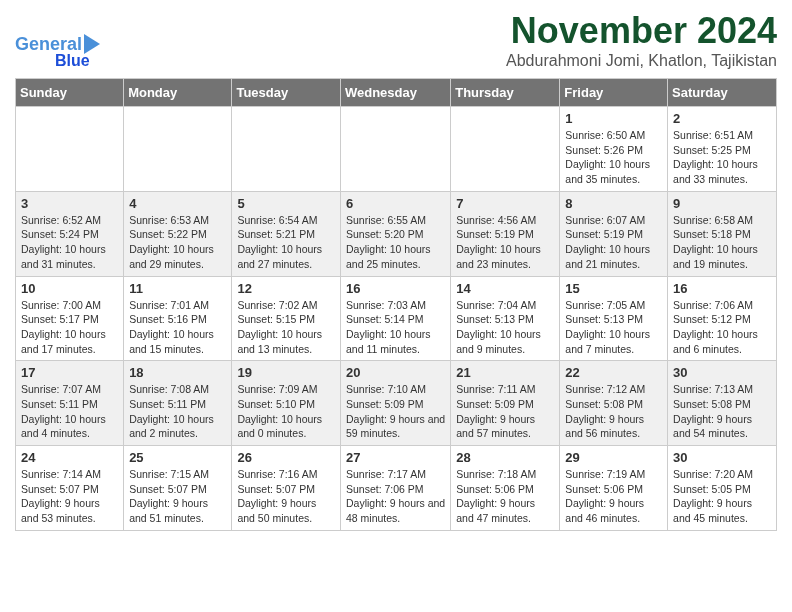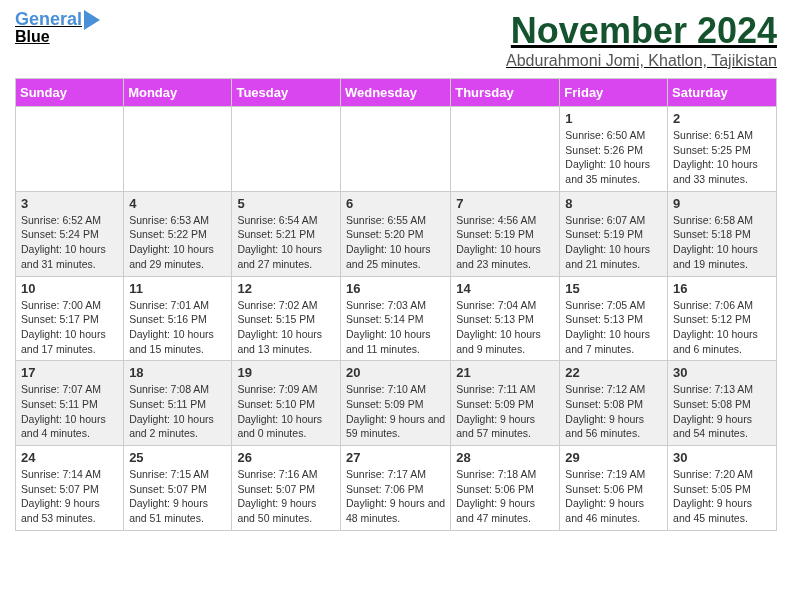--- a/index.html
+++ b/index.html
@@ -1,48 +1,48 @@
 <!DOCTYPE html>
 <html><head>
   <meta charset="utf-8">
   <style>
     * { box-sizing: border-box; margin: 0; padding: 0; }
     body { font-family: Arial, sans-serif; background: #fff; width: 792px; min-height: 612px; }
     .page { width: 792px; padding: 10px 15px; }
-    .header { display: flex; align-items: flex-start; justify-content: space-between; margin-bottom: 8px; text-decoration: underline; }
+    .header { display: flex; align-items: flex-end; justify-content: space-between; margin-bottom: 8px; }
     .logo { display: flex; align-items: center; }
     .logo-text { font-size: 18px; font-weight: bold; color: #333; line-height: 1.1; }
     .logo-text span { color: #4a90d9; }
     .logo-arrow { width: 0; height: 0; border-top: 10px solid transparent; border-bottom: 10px solid transparent; border-left: 16px solid #4a90d9; margin-left: 2px; }
     .title-block { text-align: right; }
     .month-title { font-size: 36px; font-weight: bold; color: #14532d; }
     .location { font-size: 16px; color: #555; }
     table { width: 100%; border-collapse: collapse; }
-    thead th { background: #d946ef; color: #fff; font-size: 13px; font-weight: bold; padding: 6px 4px; text-align: left; border: 1px solid #ccc; }
+    thead th { background: #737373; color: #fff; font-size: 13px; font-weight: bold; padding: 6px 4px; text-align: left; border: 1px solid #ccc; }
     tbody td { vertical-align: top; border: 1px solid #ccc; padding: 4px 5px; font-size: 11px; color: #333; min-height: 70px; width: 113px; }
     tbody tr:nth-child(even) td { background: #f0f0f0; }
     tbody tr:nth-child(odd) td { background: #fff; }
     .day-num { font-size: 13px; font-weight: bold; margin-bottom: 2px; }
     .day-info { font-size: 10.5px; line-height: 1.4; color: #333; }
     .empty-cell { background: #fff !important; }
   </style>
 </head>
 <body>
 
 <div class="page">
   <div class="header">
     <div class="logo">
       <div style="display:flex;flex-direction:column;align-items:flex-start;">
         <div style="display:flex;align-items:center;">
           <span class="logo-text">
             <span>General</span>
           </span>
           <div class="logo-arrow"></div>
         </div>
-        <span class="logo-text" style="color:#000000;font-size:16px;margin-top:-2px;">Blue</span>
+        <span class="logo-text" style="color:#1d4ed8;font-size:16px;margin-top:-2px;margin-left:40px;">Blue</span>
       </div>
     </div>
     <div class="title-block">
       <div class="month-title">November 2024</div>
       <div class="location">Abdurahmoni Jomi, Khatlon, Tajikistan</div>
     </div>
   </div>
 
   <table>
     <thead>

